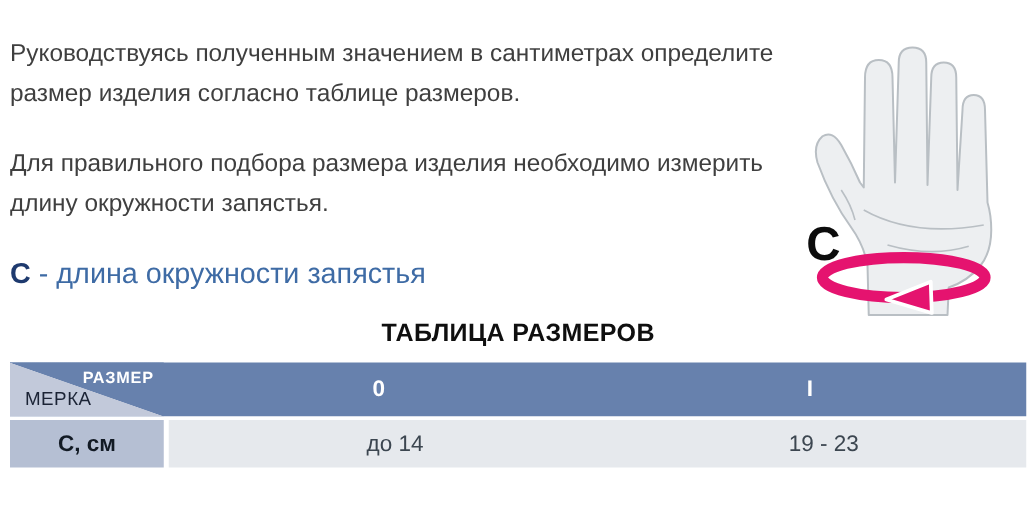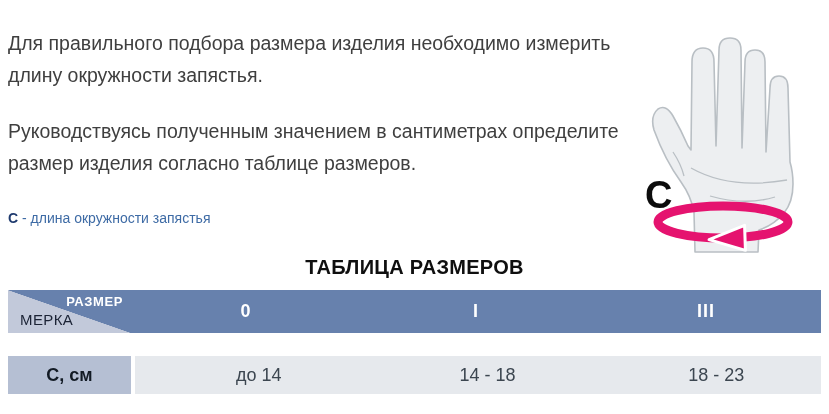--- a/index.html
+++ b/index.html
@@ -19,21 +19,21 @@
     --body-text: #3f3f3f;
   }
   .content { padding: 27px 0 0 8px; width: 655px; }
   .content p {
     margin: 0 0 24px 0;
     font-size: 19.5px;
     line-height: 32px;
     color: var(--body-text);
     font-weight: 400;
   }
-  .legend { font-size: 14px; line-height: 30px; margin-top: 2px; }
+  .legend { font-size: 23px; line-height: 30px; margin-top: 2px; }
   .legend .key { color: var(--legend-key); font-weight: bold; }
   .legend .txt { color: var(--legend-text); }
 
   .table-title {
     margin: 20px 0 0 8px;
     width: 813px;
     text-align: center;
     font-size: 20px;
     font-weight: bold;
     color: #0f0f0f;
@@ -62,21 +62,21 @@
     position: absolute; bottom: 5px; left: 12px;
     font-size: 15px; font-weight: normal; color: #1b2335;
     letter-spacing: 0.4px;
   }
   .hcell {
     flex: 1;
     display: flex; align-items: center; justify-content: center;
     color: #ffffff; font-weight: bold; font-size: 18px;
     letter-spacing: 1px;
   }
-  .trow { display: flex; margin-top: 23px; height: 38px; }
+  .trow { display: flex; margin-top: 3px; height: 38px; }
   .rlabel {
     width: 123px; flex: none;
     background: var(--row-label-bg);
     display: flex; align-items: center; justify-content: center;
     font-size: 18px; font-weight: bold; color: #121a24;
   }
   .cells {
     flex: 1; margin-left: 4px;
     background: var(--cell-bg);
     display: flex;
@@ -86,22 +86,22 @@
     display: flex; align-items: center; justify-content: center;
     font-size: 18px; color: #3c4650; padding-left: 19px;
   }
 
   .hand { position: absolute; top: 0; right: 4px; width: 190px; height: 254px; }
 </style>
 </head>
 <body style="--header-bg: #6781ad; --corner-light: #c2c9da; --row-label-bg: #b5bfd3; --cell-bg: #e6e9ed; --accent-pink: #e5136f; --legend-key: #1e3a6e; --legend-text: #3e6ba5; --body-text: #3f3f3f;">
 
 <div class="content">
+  <p>Руководствуясь полученным значением в сантиметрах определите размер изделия согласно таблице размеров.</p>
   <p>Для правильного подбора размера изделия необходимо измерить длину окружности запястья.</p>
-  <p>Руководствуясь полученным значением в сантиметрах определите размер изделия согласно таблице размеров.</p>
   <div class="legend">
     <span class="key">С</span><span class="txt"> - длина окружности запястья</span>
   </div>
 </div>
 
 <div class="hand">
   <svg width="190" height="254" viewBox="0 0 190 254" xmlns="http://www.w3.org/2000/svg">
 
     <path d="M 60 252
          L 59 212
@@ -147,23 +147,21 @@
 <div class="table-title">ТАБЛИЦА РАЗМЕРОВ</div>
 
 <div class="size-table">
   <div class="thead">
     <div class="corner">
       <span class="corner-top">РАЗМЕР</span>
       <span class="corner-bottom">МЕРКА</span>
     </div>
     <div class="hcell">0</div>
     <div class="hcell">I</div>
-    <div class="hcell">III</div>
   </div>
   <div class="trow">
     <div class="rlabel">С, см</div>
     <div class="cells">
       <div class="dcell">до 14</div>
-      <div class="dcell">14 - 18</div>
-      <div class="dcell">18 - 23</div>
+      <div class="dcell">19 - 23</div>
     </div>
   </div>
 </div>
 
 </body></html>

